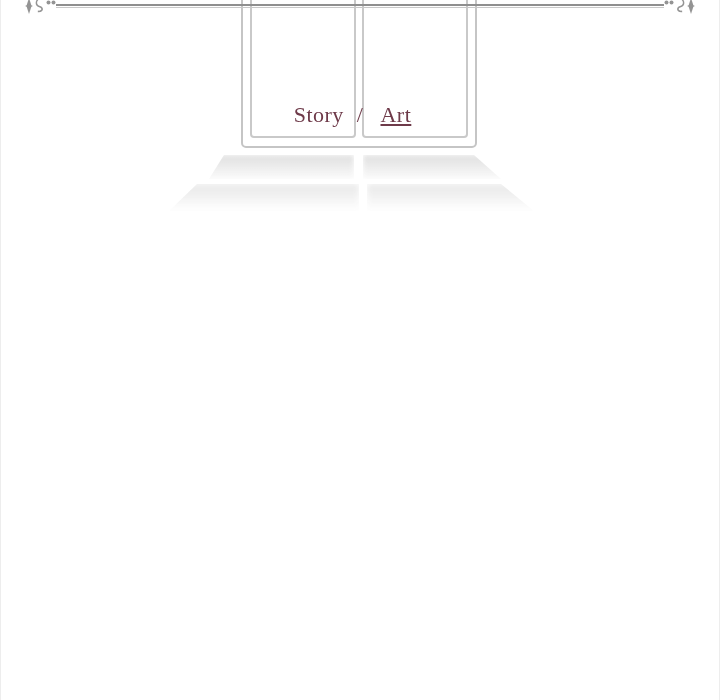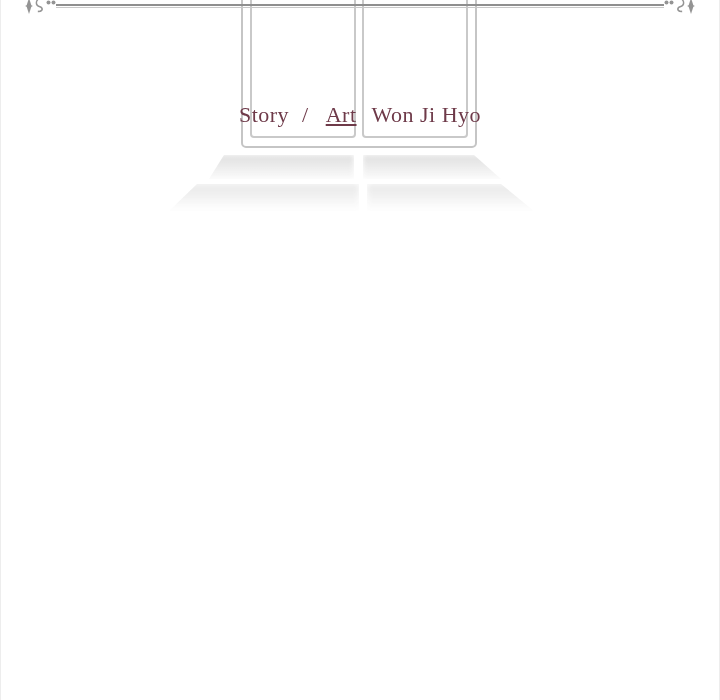--- a/index.html
+++ b/index.html
@@ -128,21 +128,20 @@
           <circle cx="29.5" cy="5.5" r="2"></circle>
         </g>
       </svg>
     </span>
   </div>
 
   <div class="credits">
     <span class="story-label">Story</span>
     <span class="separator">/</span>
     <span class="art-label">Art</span>
-    <span class="art-value">Won Ji Hyo</span>
   </div>
 
   <div class="floor-shadow fs-grad1 fs-r1-left"></div>
   <div class="floor-shadow fs-grad1 fs-r1-right"></div>
   <div class="floor-shadow fs-grad2 fs-r2-left"></div>
   <div class="floor-shadow fs-grad2 fs-r2-right"></div>
 
 </div>
 
 </body></html>

